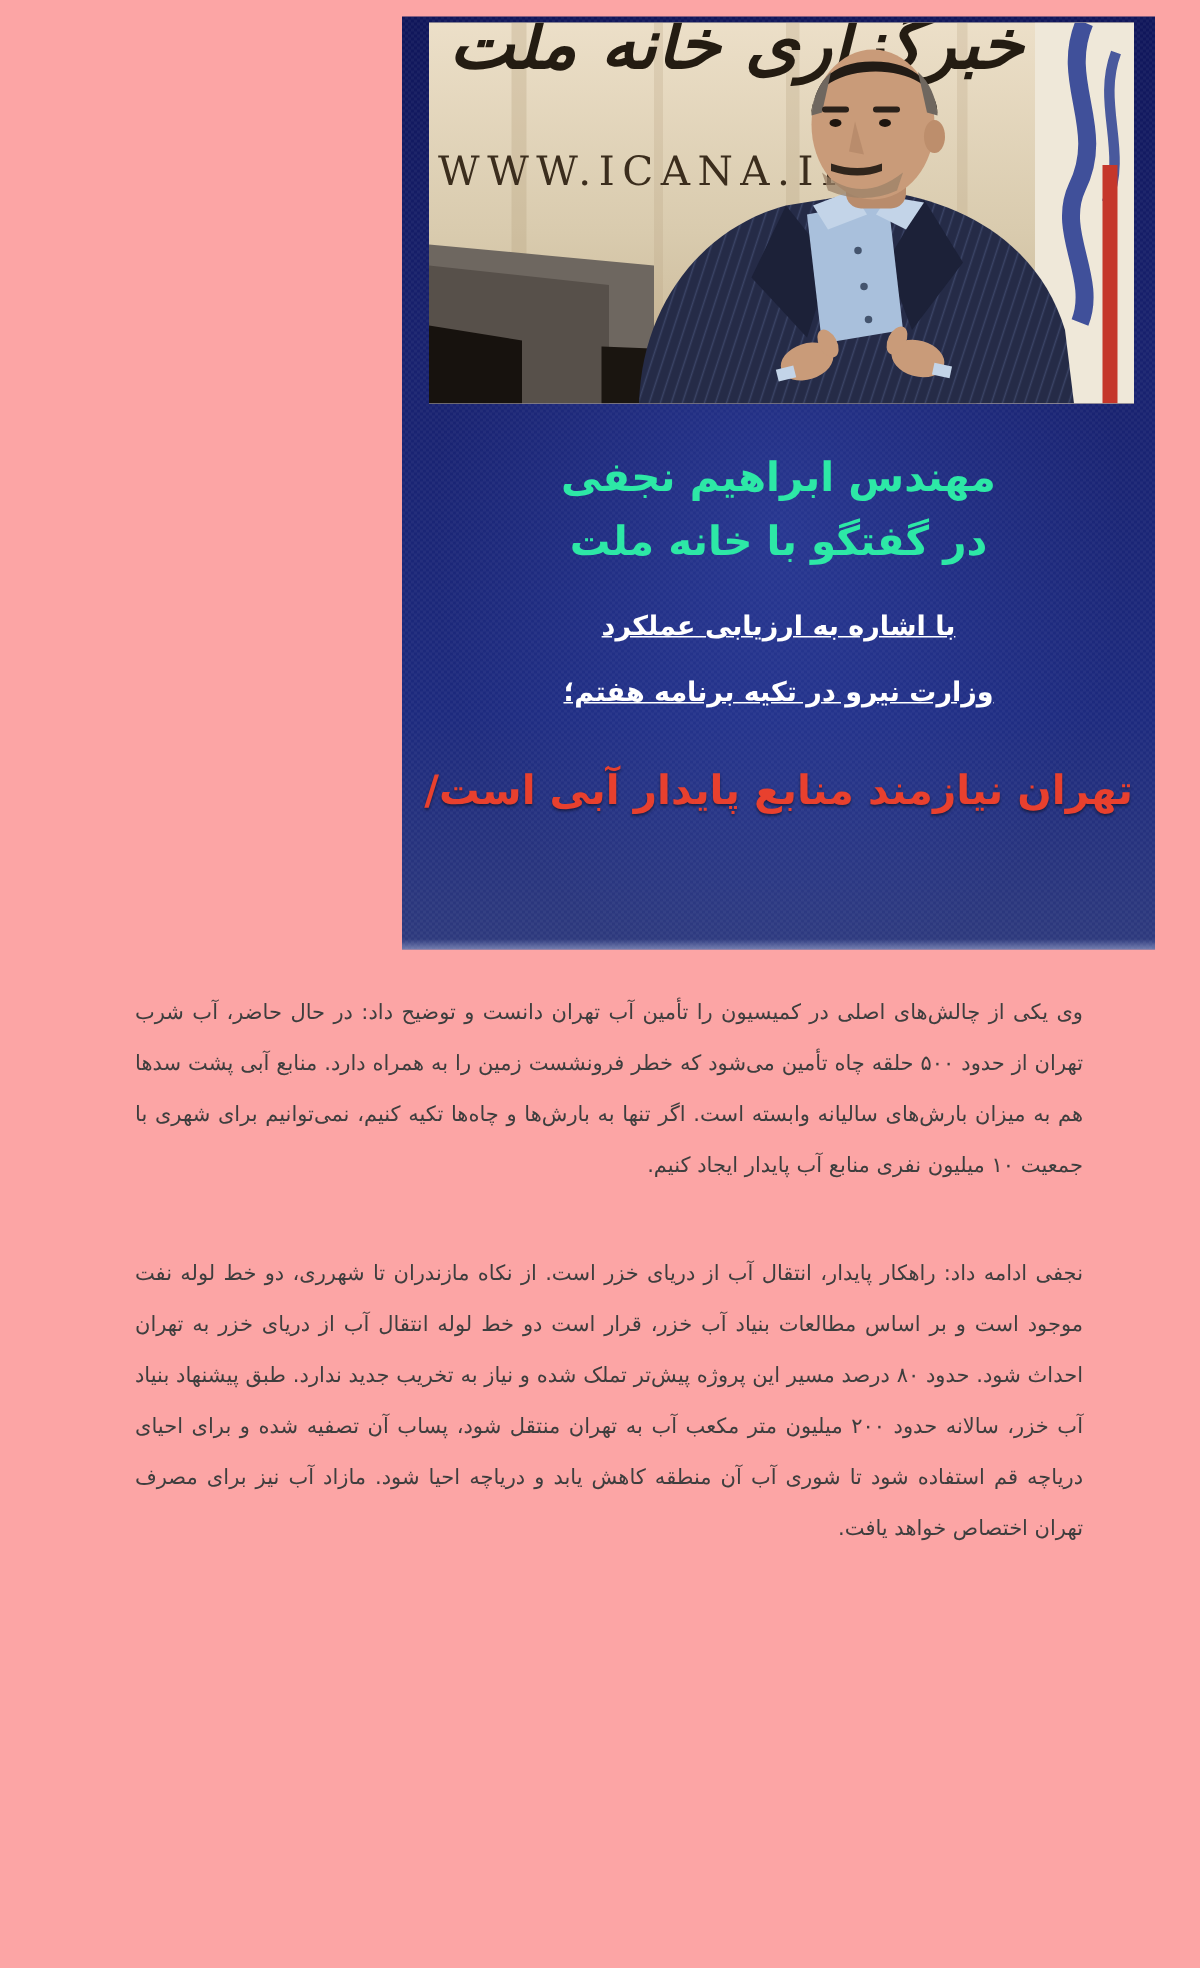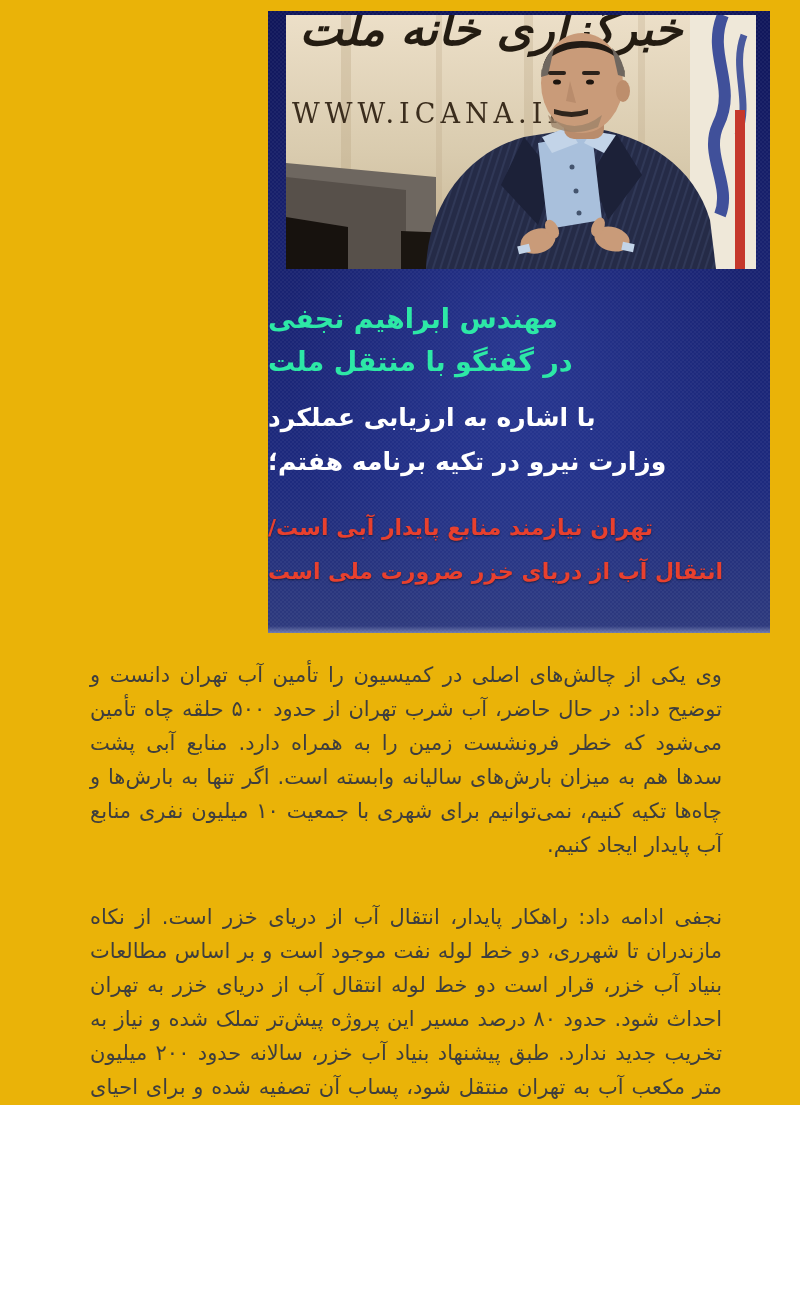--- a/index.html
+++ b/index.html
@@ -1,18 +1,18 @@
 <!DOCTYPE html>
 <html lang="fa"><head>
 <meta charset="utf-8">
 <style>
   html,body{margin:0;padding:0;}
   body{background:#ffffff;}
   .stage{
-    position:relative;width:800px;height:1105px;background:#eab308;overflow:hidden;
+    position:relative;width:800px;height:1312px;background:#fca5a5;overflow:hidden;
     font-family:"DejaVu Sans","Liberation Sans",sans-serif;
   }
   
   .card{
     position:absolute;left:268px;top:11px;width:502px;height:622px;
     background:
       radial-gradient(ellipse at 50% 55%, rgba(70,95,205,.30), rgba(0,0,0,0) 65%),
       repeating-conic-gradient(rgba(255,255,255,.045) 0% 25%, rgba(0,0,0,0) 0% 50%),
       linear-gradient(180deg,#10165a 0%, #18216e 35%, #1d2a7e 75%, #2e3a7d 100%);
     background-size:auto,4px 4px,auto;
@@ -21,32 +21,32 @@
     content:"";position:absolute;left:0;right:0;bottom:0;height:7px;
     background:linear-gradient(180deg, rgba(0,0,0,0), rgba(170,180,215,.55));
   }
   .photo{
     position:absolute;left:18px;top:4px;width:470px;height:254px;overflow:hidden;
     background:#d9cbae;
   }
   .photo svg{display:block;width:100%;height:100%;}
   .headline{
     position:absolute;left:0;top:270px;width:100%;
-    direction:rtl;text-align:left;font-weight:bold;
+    direction:rtl;text-align:center;font-weight:bold;
   }
   .h-teal{margin-top:16px;color:#2de8a6;font-size:27px;line-height:43px;}
-  .h-white{margin-top:13px;color:#ffffff;font-size:25px;line-height:44px;}
-  .h-red{margin-top:22px;color:#e8402e;font-size:22px;line-height:44px;
+  .h-white{margin-top:13px;color:#ffffff;font-size:18px;line-height:44px;text-decoration:underline;}
+  .h-red{margin-top:22px;color:#e8402e;font-size:27px;line-height:44px;
          text-shadow:0 1px 2px rgba(0,0,0,.45);}
   .h-teal div,.h-white div,.h-red div{white-space:nowrap;}
   
   .article{
     position:absolute;top:658px;right:78px;width:632px;
     direction:rtl;text-align:justify;
-    color:#3e3e3e;font-size:21px;line-height:34px;font-weight:400;
+    color:#3e3e3e;font-size:14px;line-height:34px;font-weight:400;
   }
   .article p{margin:0;}
   .article p + p{margin-top:38px;}
 </style>
 </head>
 <body>
 
 <div class="stage">
 
   <div class="card">
@@ -125,29 +125,28 @@
             <rect x="232" y="230" width="12" height="8" fill="#c3d4e8" transform="rotate(-14 238 234)"></rect>
             <rect x="336" y="228" width="12" height="8" fill="#c3d4e8" transform="rotate(12 342 232)"></rect>
           </g>
         </g>
       </svg>
     </div>
 
     <div class="headline">
       <div class="h-teal">
         <div>مهندس ابراهیم نجفی</div>
-        <div>در گفتگو با منتقل ملت</div>
+        <div>در گفتگو با خانه ملت</div>
       </div>
       <div class="h-white">
         <div>با اشاره به ارزیابی عملکرد</div>
         <div>وزارت نیرو در تکیه برنامه هفتم؛</div>
       </div>
       <div class="h-red">
         <div>تهران نیازمند منابع پایدار آبی است/</div>
-        <div>انتقال آب از دریای خزر ضرورت ملی است</div>
       </div>
     </div>
   </div>
 
   <div class="article">
     <p>وی یکی از چالش‌های اصلی در کمیسیون را تأمین آب تهران دانست و توضیح داد: در حال حاضر، آب شرب تهران از حدود ۵۰۰ حلقه چاه تأمین می‌شود که خطر فرونشست زمین را به همراه دارد. منابع آبی پشت سدها هم به میزان بارش‌های سالیانه وابسته است. اگر تنها به بارش‌ها و چاه‌ها تکیه کنیم، نمی‌توانیم برای شهری با جمعیت ۱۰ میلیون نفری منابع آب پایدار ایجاد کنیم.</p>
     <p>نجفی ادامه داد: راهکار پایدار، انتقال آب از دریای خزر است. از نکاه مازندران تا شهرری، دو خط لوله نفت موجود است و بر اساس مطالعات بنیاد آب خزر، قرار است دو خط لوله انتقال آب از دریای خزر به تهران احداث شود. حدود ۸۰ درصد مسیر این پروژه پیش‌تر تملک شده و نیاز به تخریب جدید ندارد. طبق پیشنهاد بنیاد آب خزر، سالانه حدود ۲۰۰ میلیون متر مکعب آب به تهران منتقل شود، پساب آن تصفیه شده و برای احیای دریاچه قم استفاده شود تا شوری آب آن منطقه کاهش یابد و دریاچه احیا شود. مازاد آب نیز برای مصرف تهران اختصاص خواهد یافت.</p>
   </div>
 
 </div>

